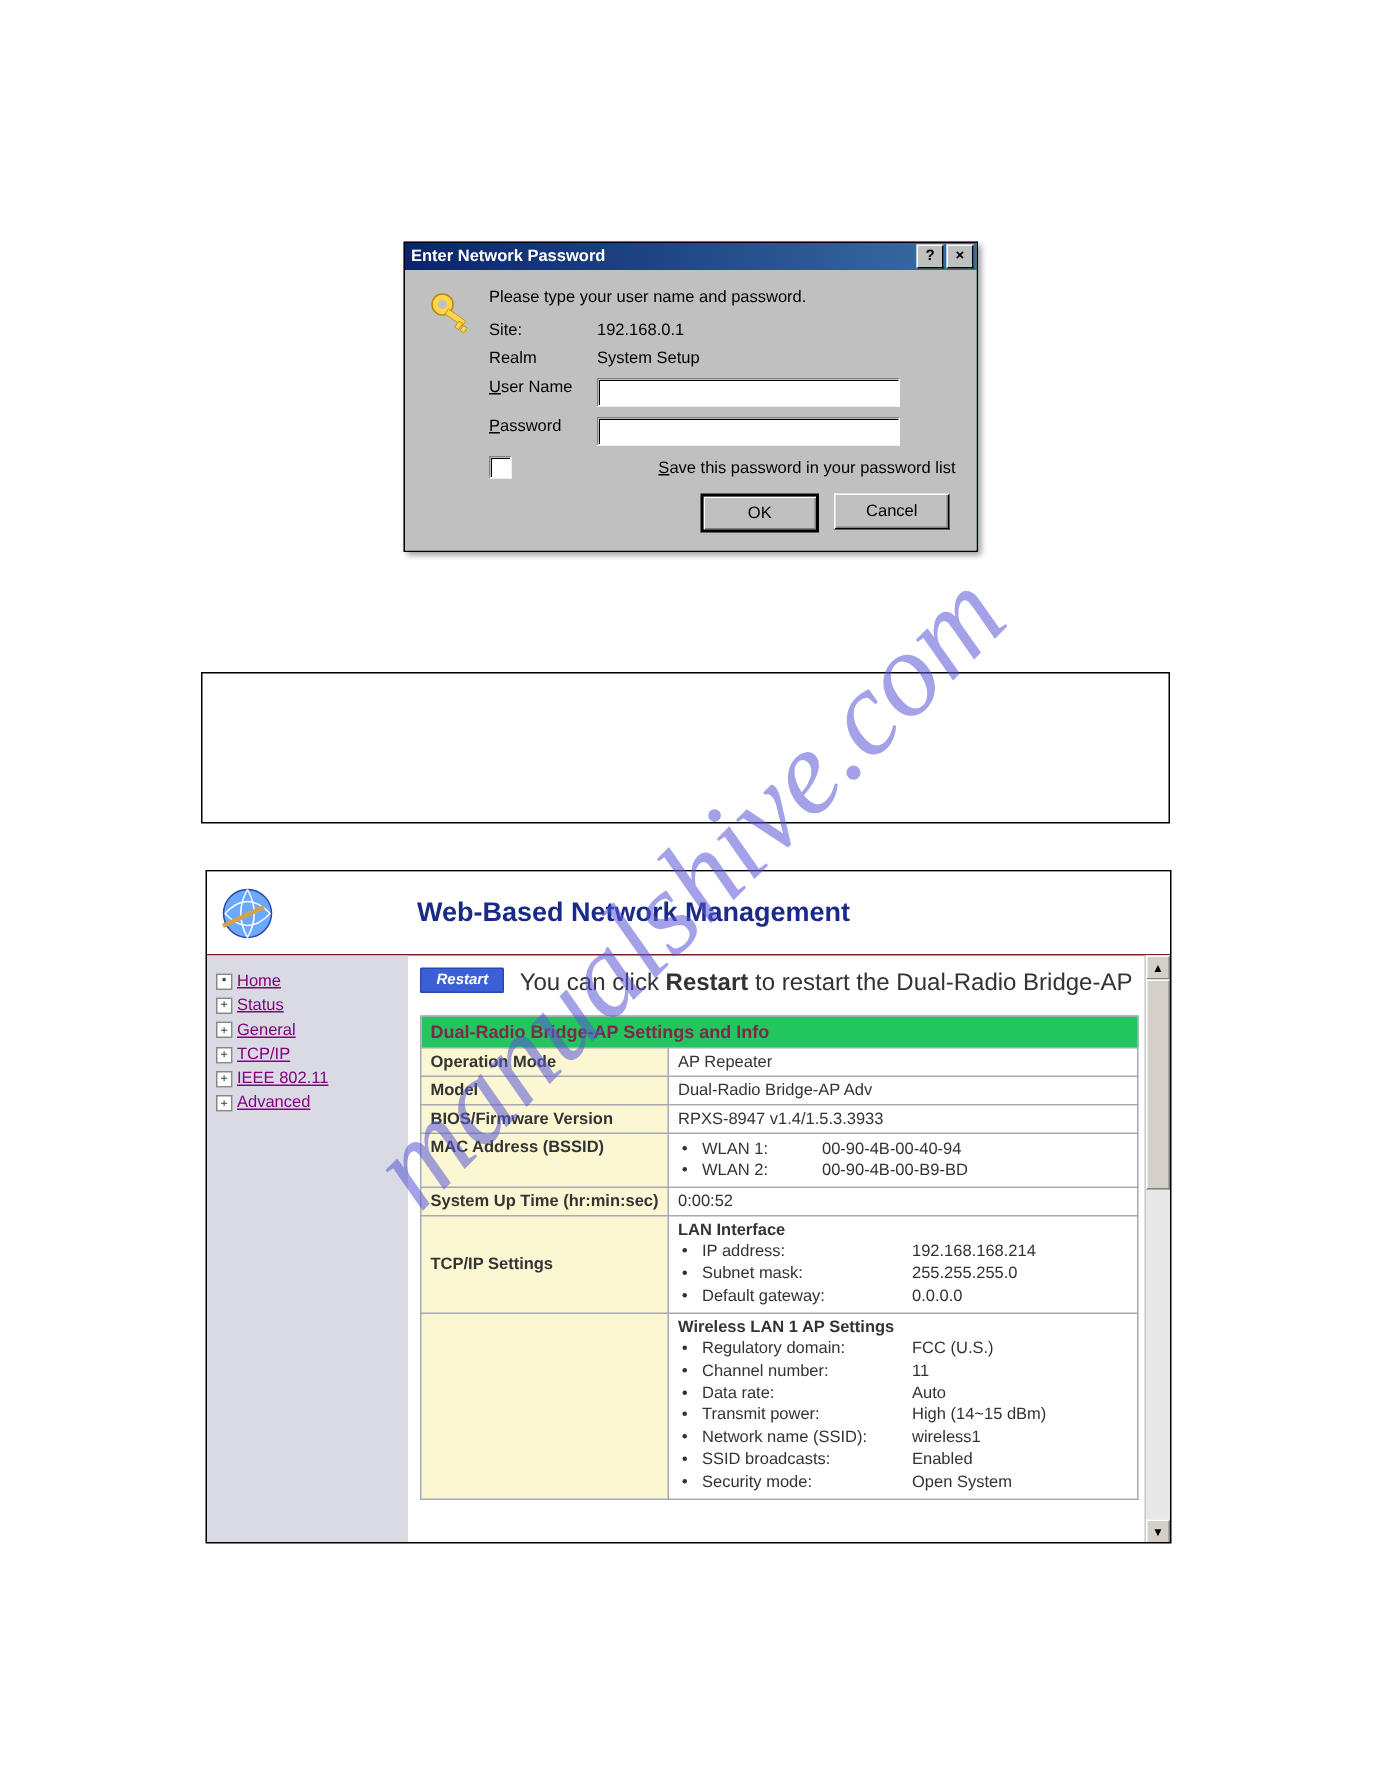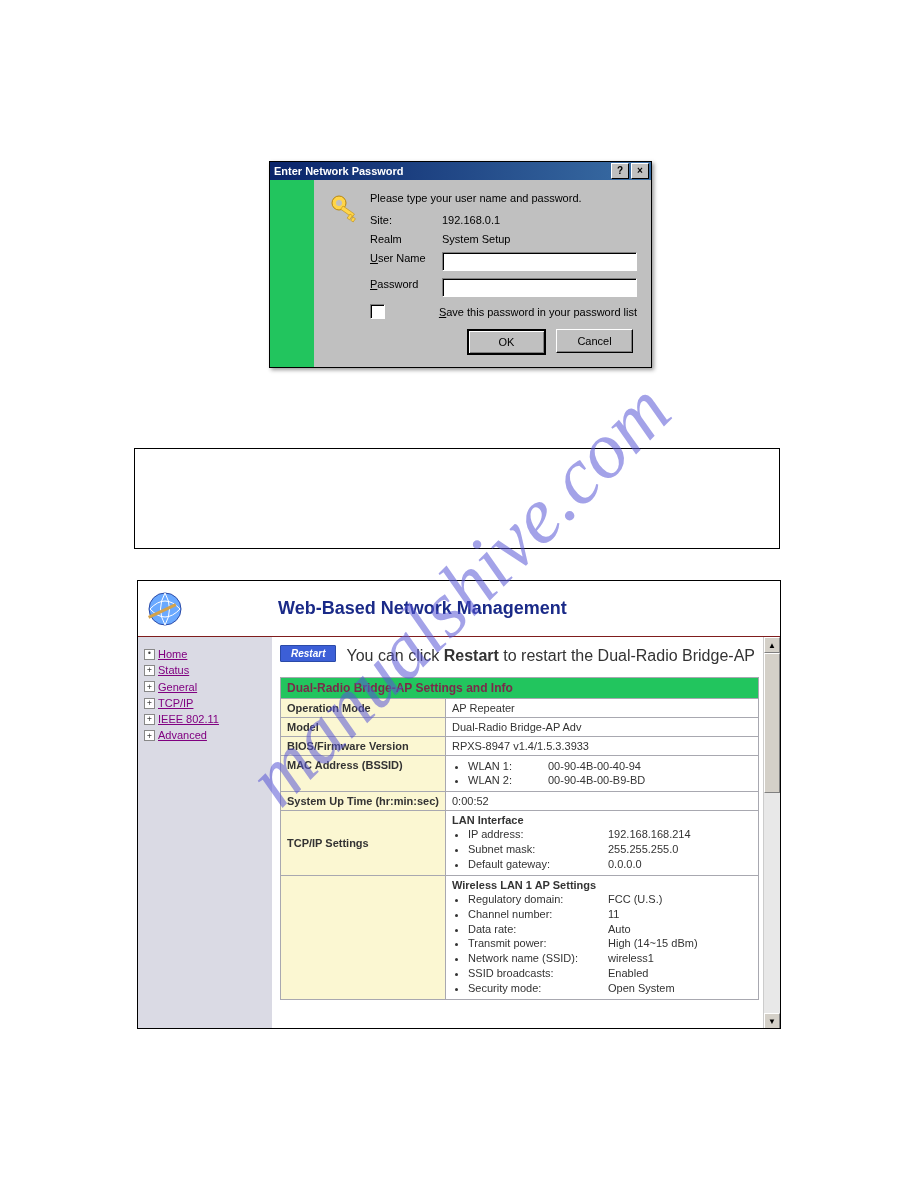--- a/index.html
+++ b/index.html
@@ -31,21 +31,21 @@
     font-family: Georgia, serif;
   }
   
   .dialog {
     position: absolute;
     left: 269px;
     top: 161px;
     width: 381px;
     border: 1px solid #000;
     box-shadow: 2px 2px 4px rgba(0,0,0,0.4);
-    background: #22c55e;
+    background: #86efac;
     font-family: "MS Sans Serif", Tahoma, Arial, sans-serif;
     font-size: 11px;
     z-index: 10;
   }
   .titlebar {
     background: linear-gradient(to right, #0a246a, #3a6ea5);
     color: #fff;
     height: 18px;
     display: flex;
     align-items: center;
@@ -72,21 +72,20 @@
     font-size: 10px;
     line-height: 1;
     color: #000;
     cursor: pointer;
   }
   .dialog-body {
     background: #c0c0c0;
     padding: 12px 14px 12px 14px;
     display: flex;
     gap: 10px;
-    margin-left: 44px;
   }
   .key-icon {
     width: 32px;
     height: 32px;
     flex-shrink: 0;
   }
   .fields {
     flex: 1;
     color: #000;
   }

